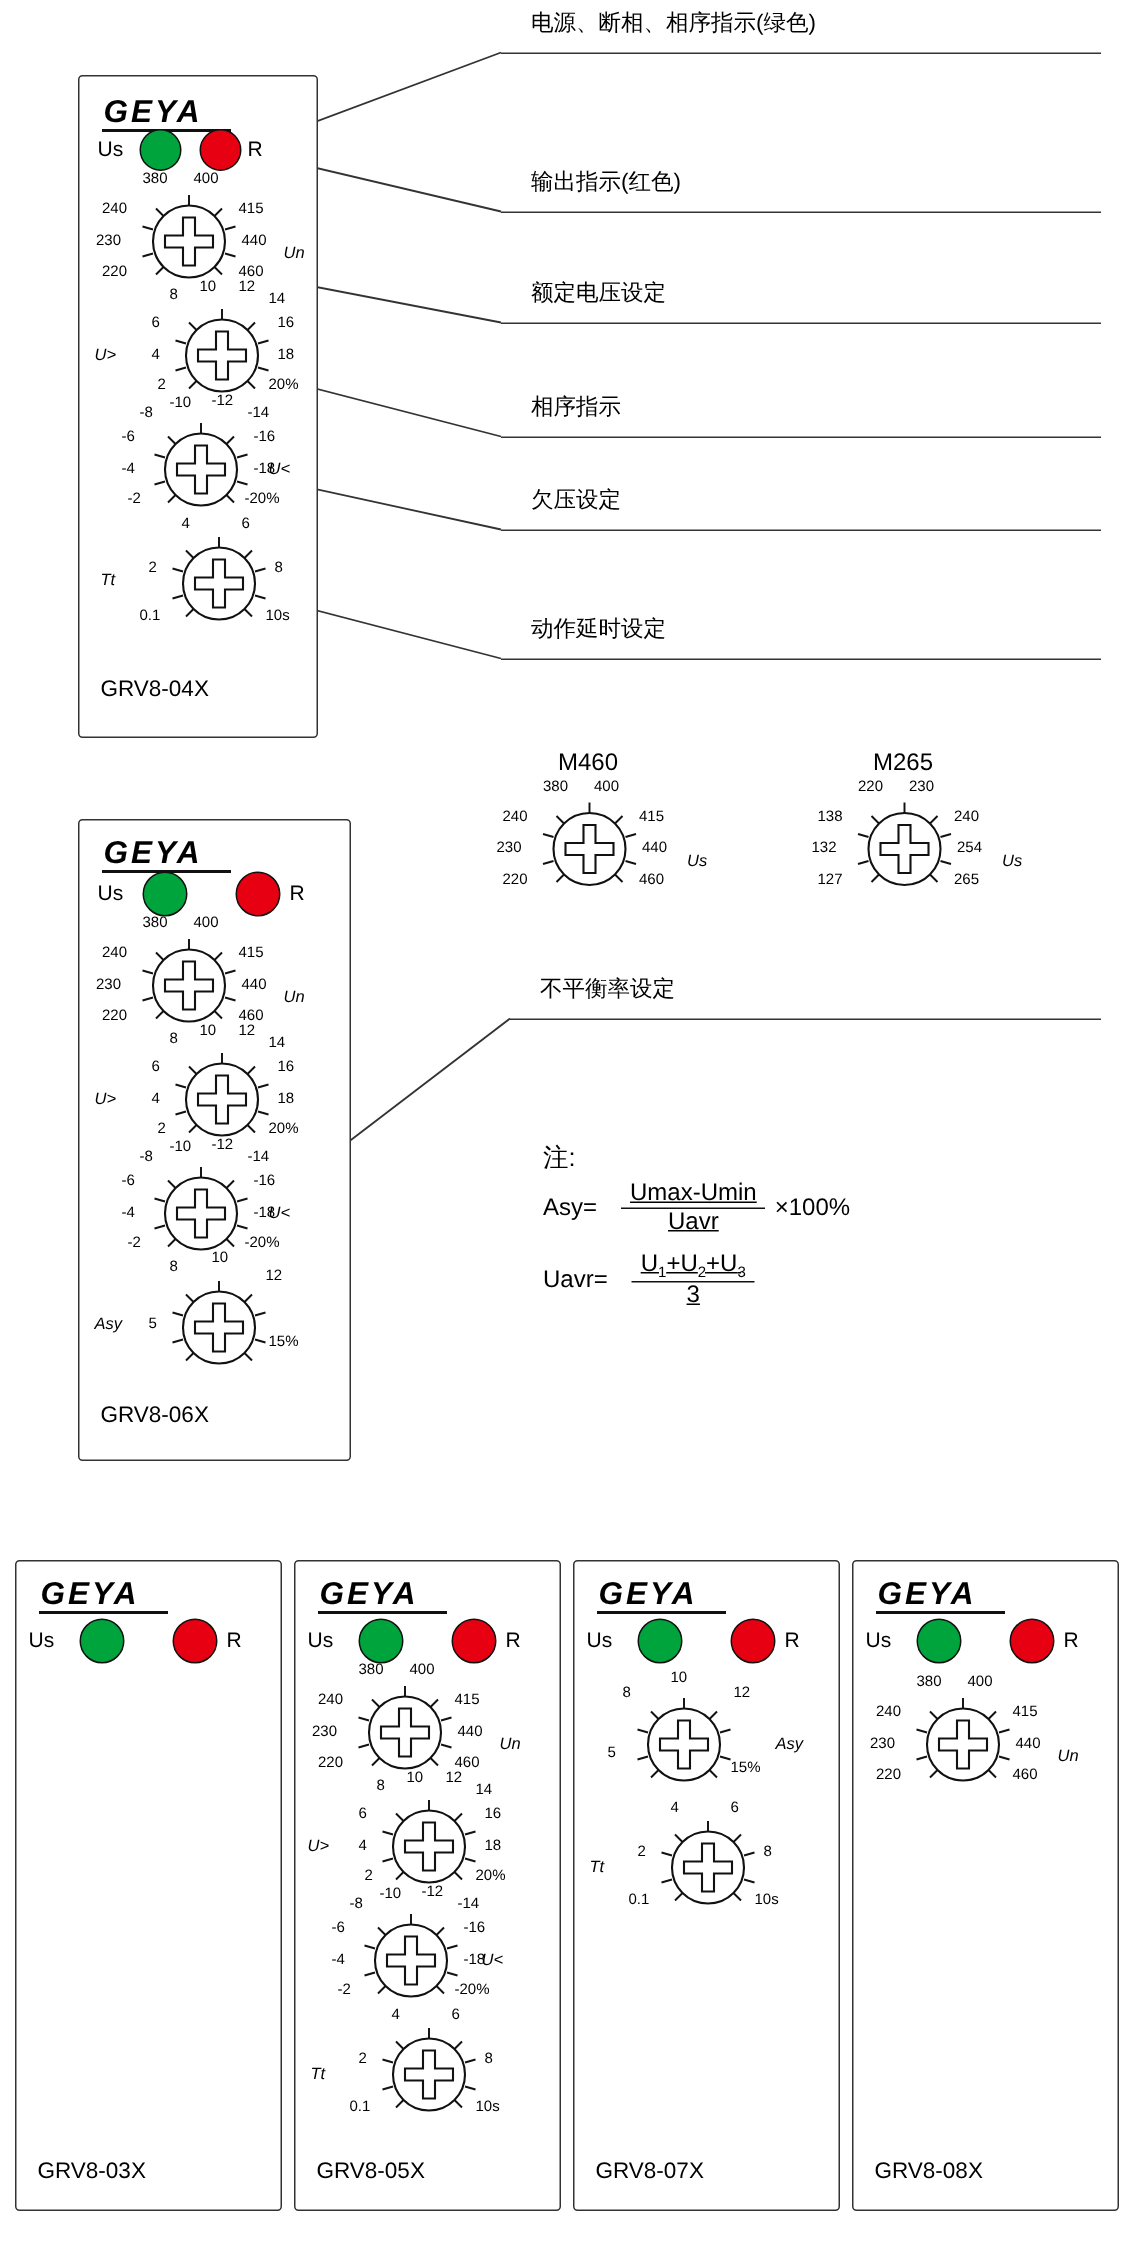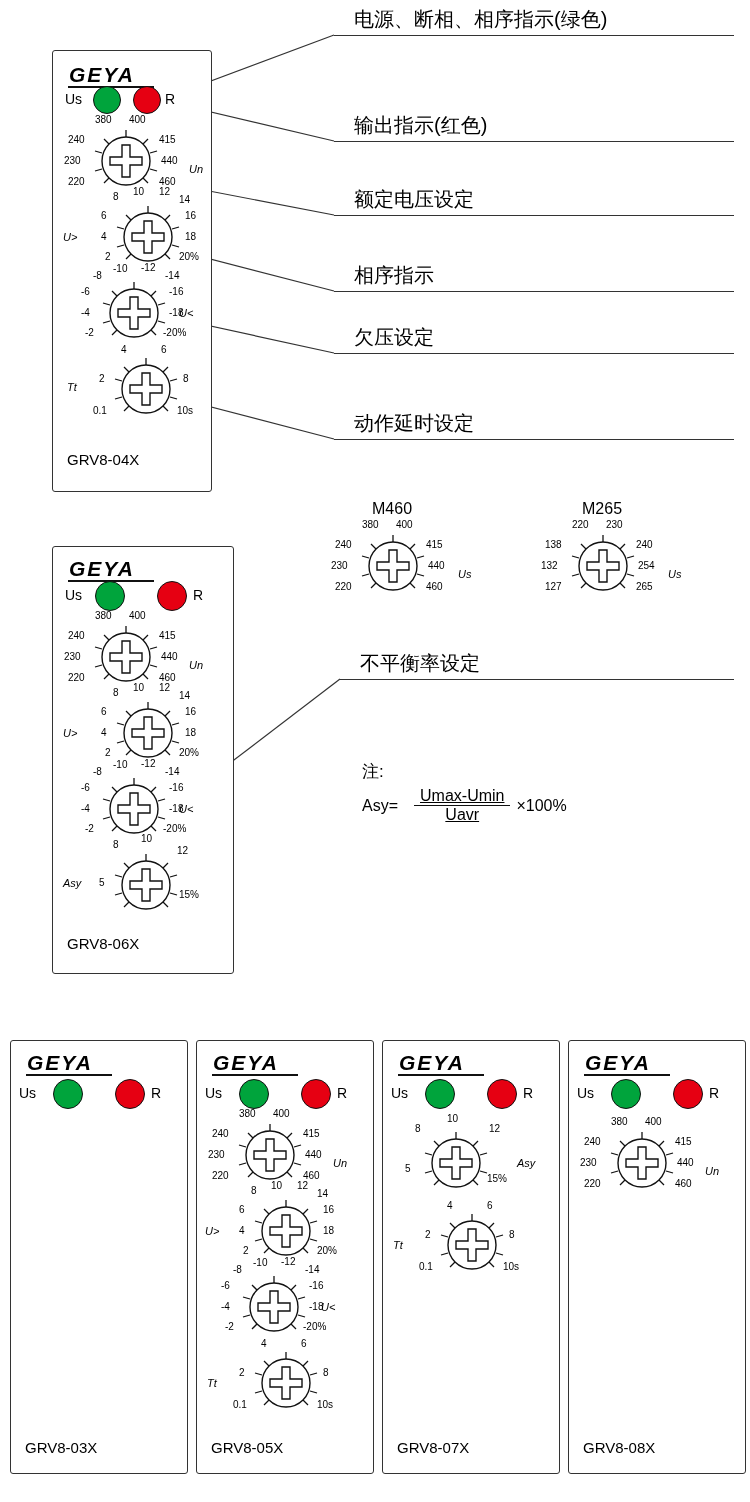--- a/index.html
+++ b/index.html
@@ -10,21 +10,21 @@
   .brand-txt{font-size:21px;font-weight:bold;font-style:italic;letter-spacing:2px;
     background:#fff;padding:0 1px;}
   .brand-underline{position:absolute;left:0;bottom:-1px;height:2px;background:#111;}
   .led{position:absolute;border-radius:50%;border:1px solid #111;}
   .led.green{background:#00a43c;}
   .led.red{background:#e60012;}
   .lbl{position:absolute;font-size:14px;white-space:nowrap;}
   .lbl.sm{font-size:11px;font-style:italic;}
   .lbl.xs{font-size:10px;}
   .model{position:absolute;font-size:15px;}
-  .callout{position:absolute;font-size:20px;white-space:nowrap;}
+  .callout{position:absolute;font-size:15px;white-space:nowrap;}
   .rule{position:absolute;background:#333;height:1px;}
   .knob-wrap{position:absolute;}
   .note-box{position:absolute;font-size:15px;}
   .frac{display:inline-block;text-align:center;vertical-align:middle;text-decoration:underline;}
   .frac .num{display:block;padding:0 6px;}
   .frac .den{display:block;border-top:1.4px solid #111;padding:0 6px;}
   .eq-row{display:flex;align-items:center;margin-bottom:6px;font-size:16px;}
   .eq-row .lead{margin-right:16px;}
   sub{font-size:10px;}
 </style>
@@ -390,20 +390,27 @@
 <div class="note-box" style="left:362px;top:760px;width:360px;">
   <div style="font-size:17px;margin-bottom:4px;">注:</div>
   <div class="eq-row" style="margin-bottom:10px;">
     <span class="lead">Asy=</span>
     <span class="frac">
       <span class="num">Umax-Umin</span>
       <span class="den">Uavr</span>
     </span>
     <span style="margin-left:6px;">×100%</span>
   </div>
+  <div class="eq-row" style="margin-bottom:12px;">
+    <span class="lead">Uavr=</span>
+    <span class="frac">
+      <span class="num">U<sub>1</sub>+U<sub>2</sub>+U<sub>3</sub></span>
+      <span class="den">3</span>
+    </span>
+  </div>
 </div>
 
 <div class="device" style="left:10px;top:1040px;width:176px;height:432px;">
   <div class="brand-box" style="left:15px;top:10px;">
     <span class="brand-txt">GEYA</span>
     <span class="brand-underline" style="width:86px;"></span>
   </div>
   <div class="lbl" style="left:8px;top:44px;">Us</div>
   <div class="led green" style="left:42px;top:38px;width:28px;height:28px;"></div>
   <div class="led red" style="left:104px;top:38px;width:28px;height:28px;"></div>

